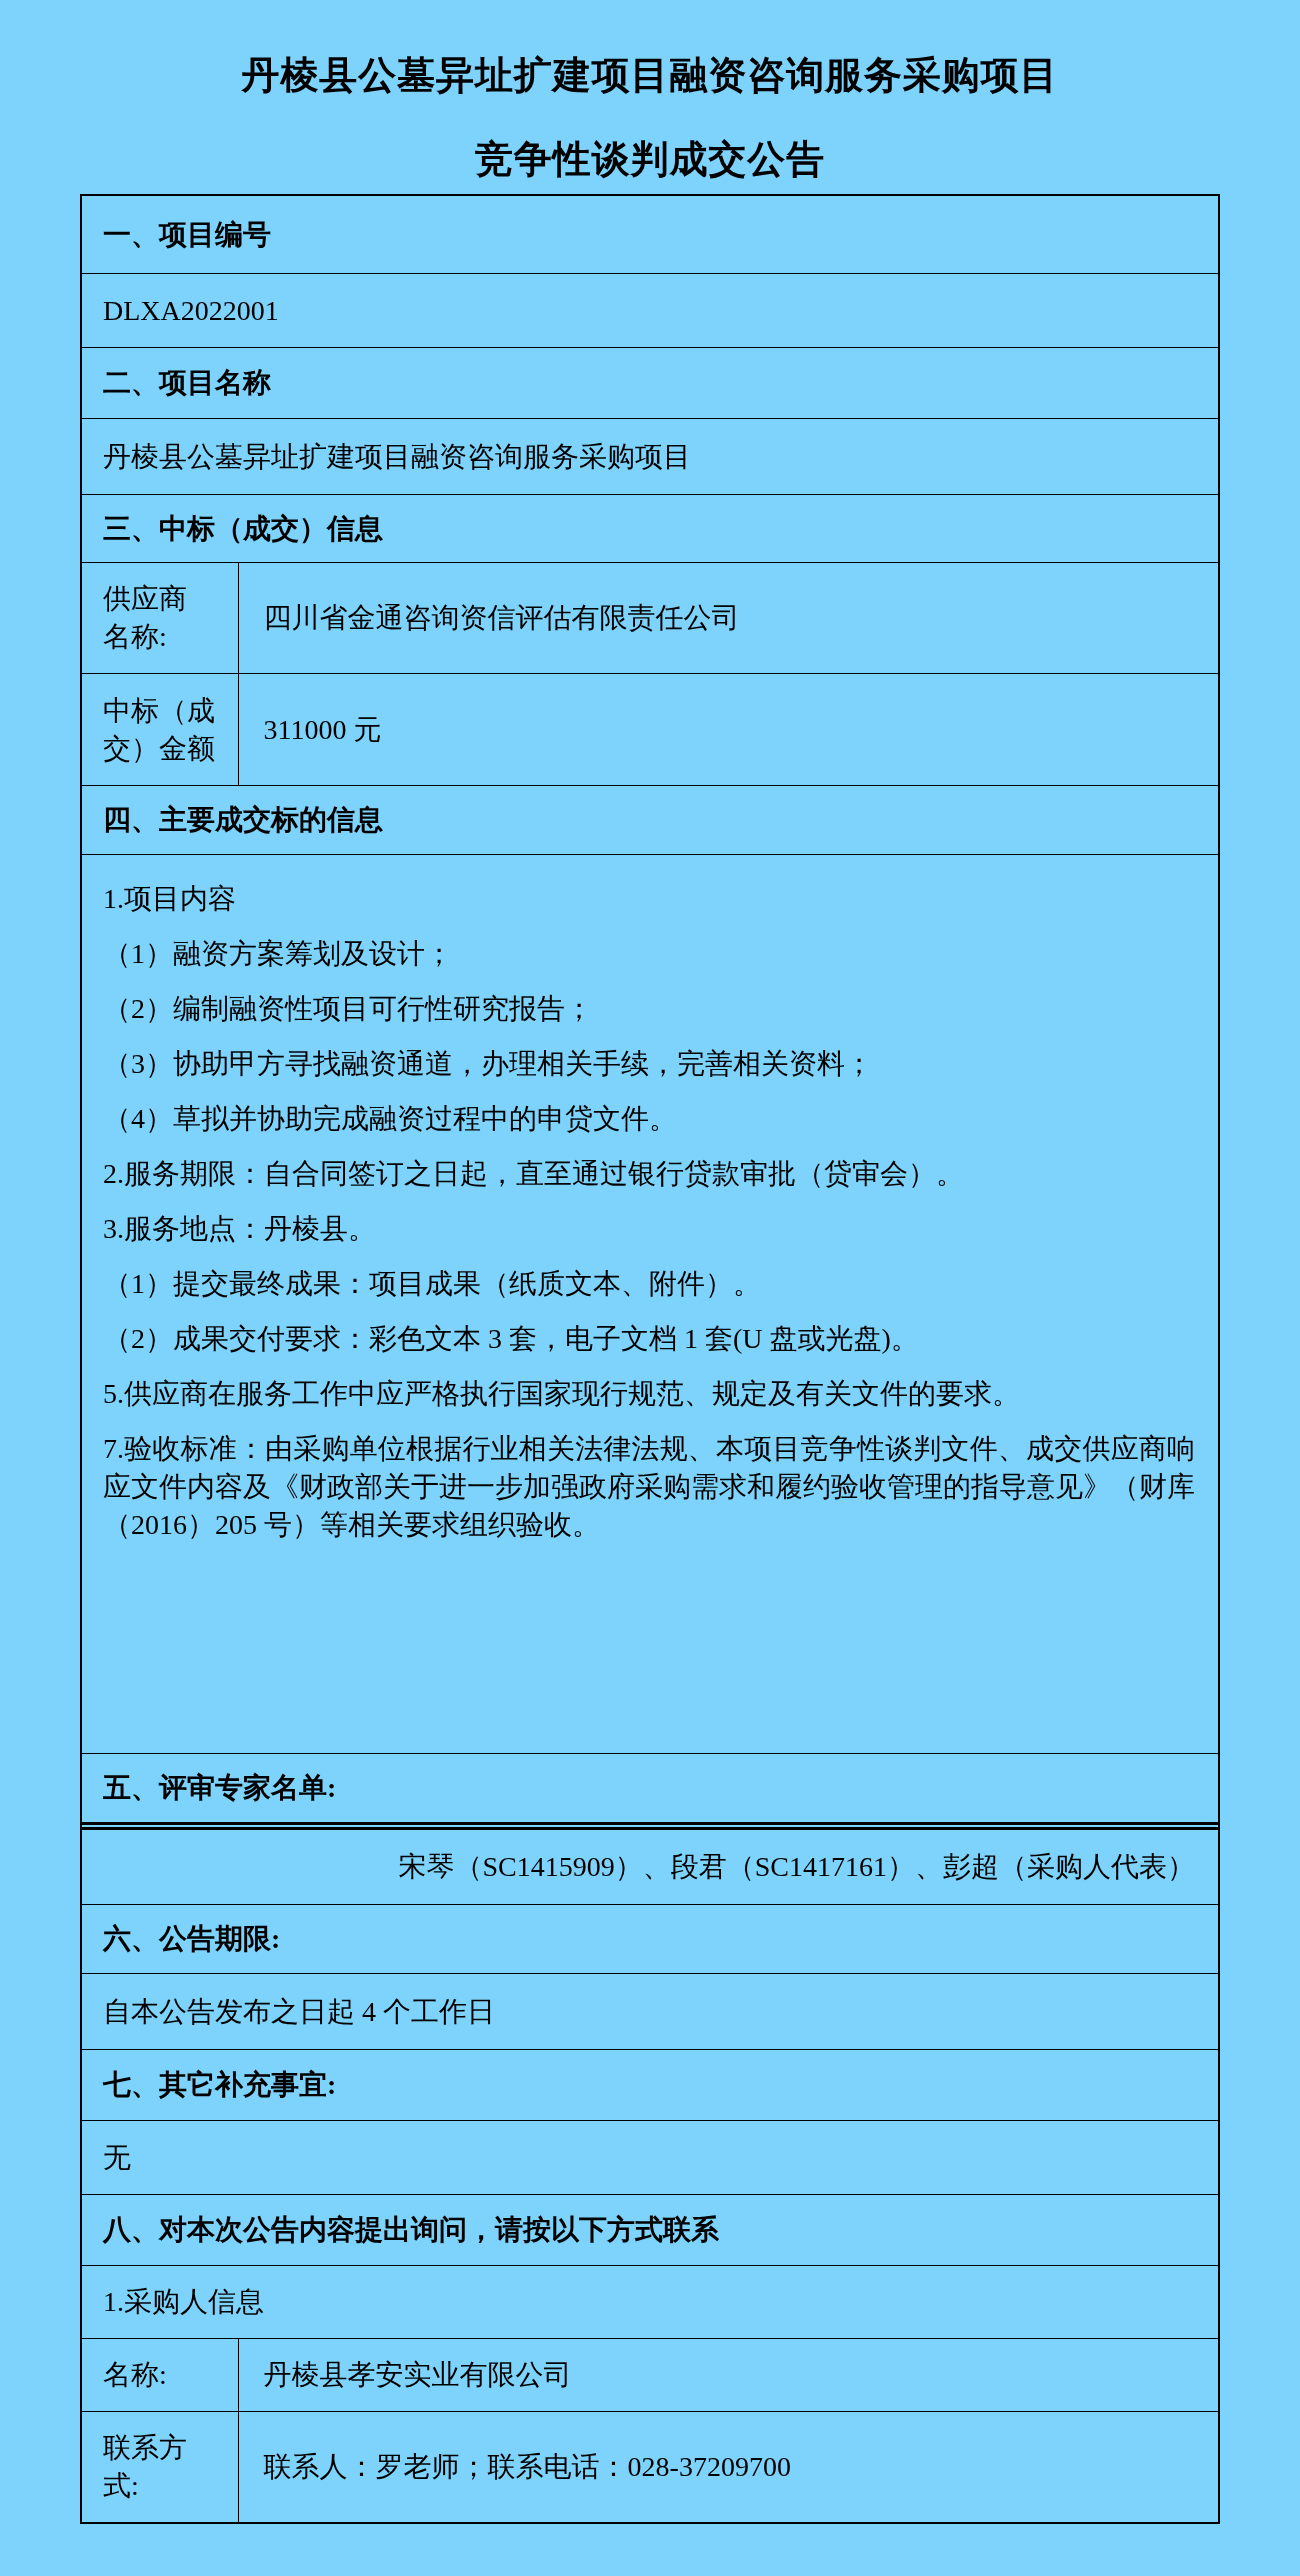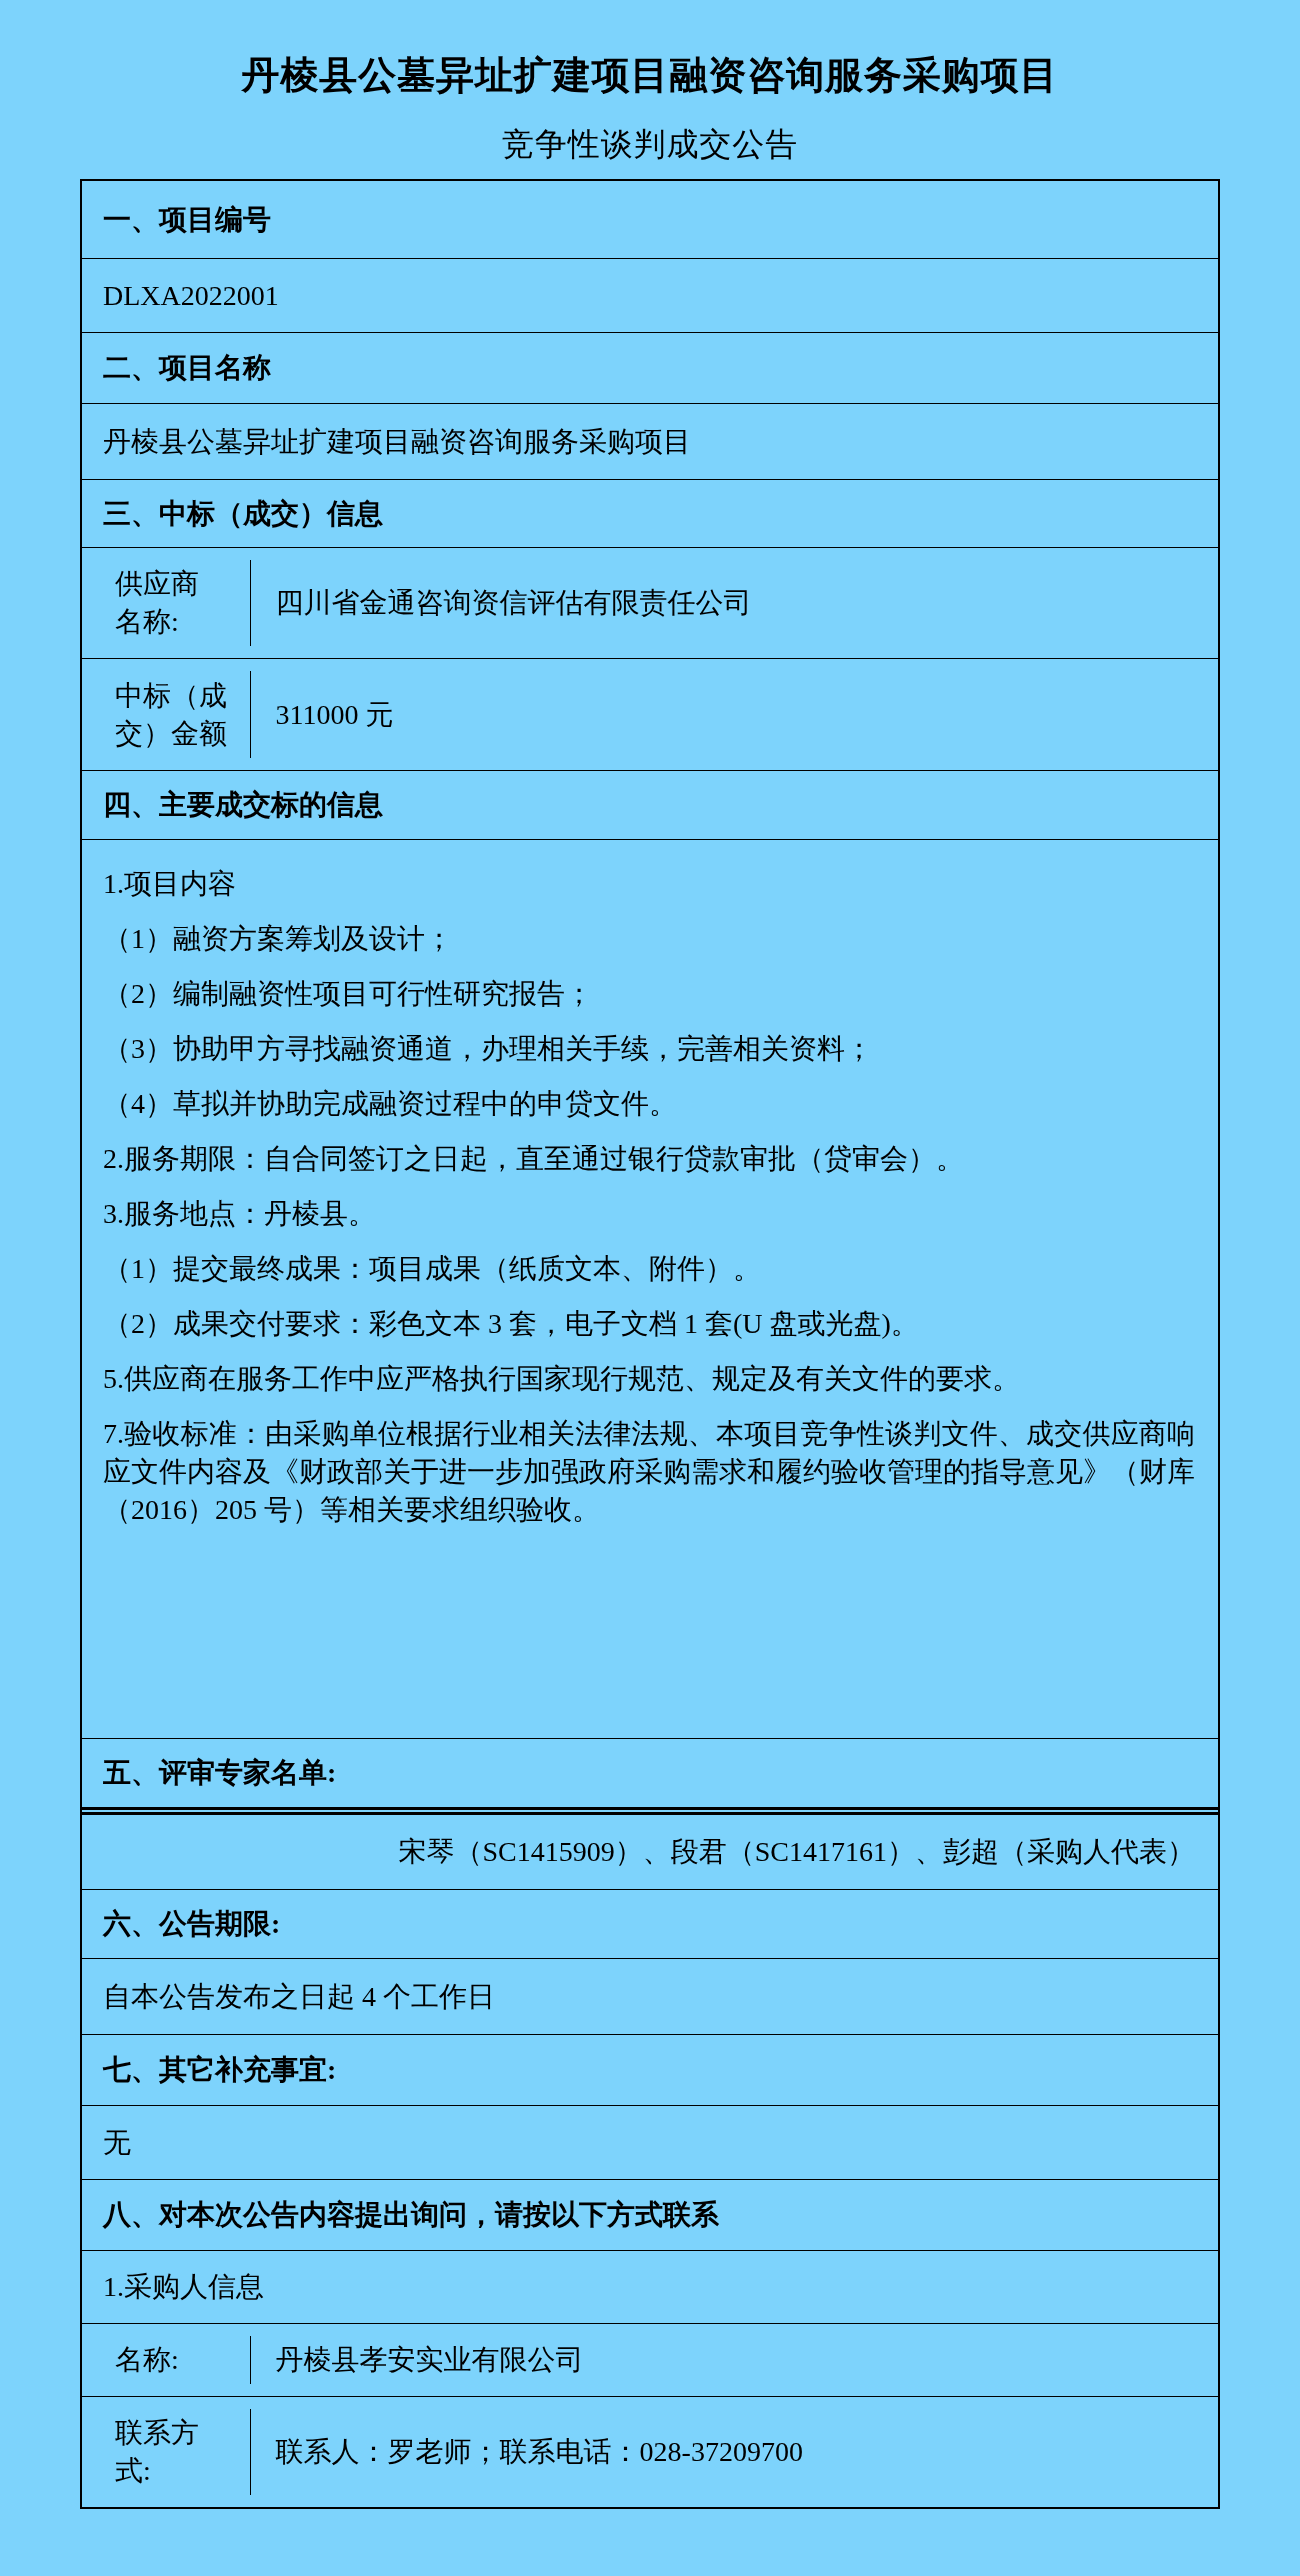--- a/index.html
+++ b/index.html
@@ -16,24 +16,24 @@
   }
   .doc-title {
     padding-top: 53px;
     font-size: 38px;
     line-height: 45px;
     font-weight: 700;
     text-align: center;
     letter-spacing: 0.9px;
   }
   .doc-subtitle {
-    margin-top: 24px;
-    font-size: 32px;
+    margin-top: 39px;
+    font-size: 38px;
     line-height: 45px;
-    font-weight: 400;
+    font-weight: 700;
     text-align: center;
     letter-spacing: 0.9px;
   }
   .tbl {
     margin: 12.3px 0 0 80px;
     width: 1140px;
     box-sizing: border-box;
     border: 2.8px solid #000;
     font-size: 28px;
     line-height: 38px;
@@ -41,21 +41,21 @@
   .row {
     box-sizing: border-box;
     border-top: 1.9px solid #000;
     display: flex;
     align-items: center;
   }
   .row.first { border-top: none; }
   .row.double-top { border-top: 8.5px double #000; justify-content: flex-end; }
   .hdr { font-weight: 700; }
   .pad { padding-left: 21px; padding-right: 23px; }
-  .twocol { align-items: stretch; padding: 12px; }
+  .twocol { align-items: stretch; padding: 0; }
   .lbl-cell {
     box-sizing: border-box;
     width: 157px;
     border-right: 1.9px solid #000;
     display: flex;
     align-items: center;
     padding-left: 21px;
     padding-right: 9.4px;
     white-space: pre-line;
   }

